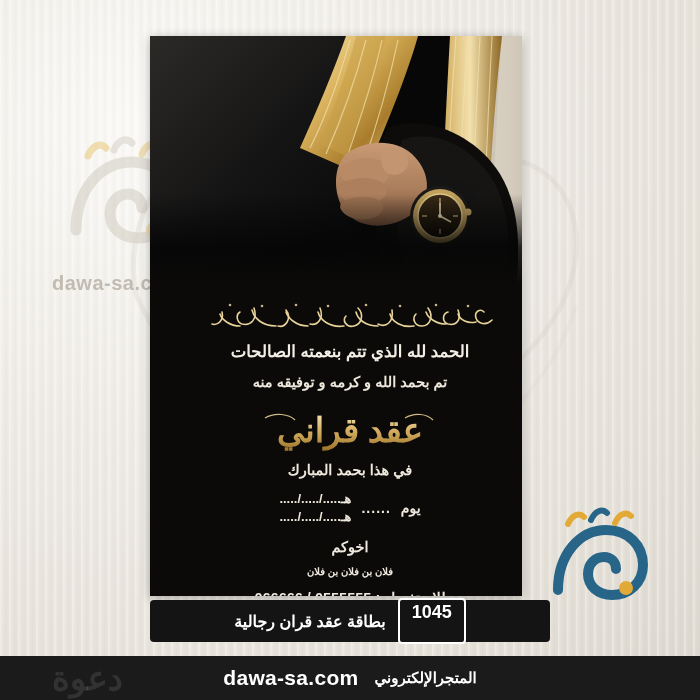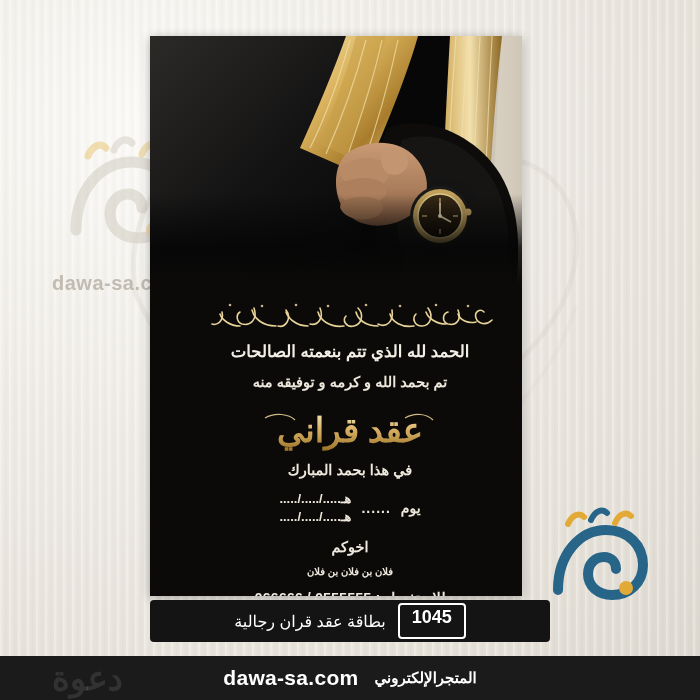--- a/index.html
+++ b/index.html
@@ -221,29 +221,29 @@
     display: flex;
     flex-direction: row-reverse;
     align-items: center;
     justify-content: center;
     gap: 12px;
     direction: rtl;
   }
   .caption-text {
     color: #ffffff;
     font-size: 16px;
-    font-weight: 400;
+    font-weight: 700;
   }
   .caption-code {
     color: #ffffff;
     font-size: 18px;
     font-weight: 700;
     border: 2px solid #ffffff;
     border-radius: 4px;
-    padding: 1px 12px 8px 12px;
+    padding: 1px 12px 18px 12px;
     line-height: 1.25;
   }
 
   
   .footer {
     position: absolute;
     left: 0;
     bottom: 0;
     width: 700px;
     height: 44px;

